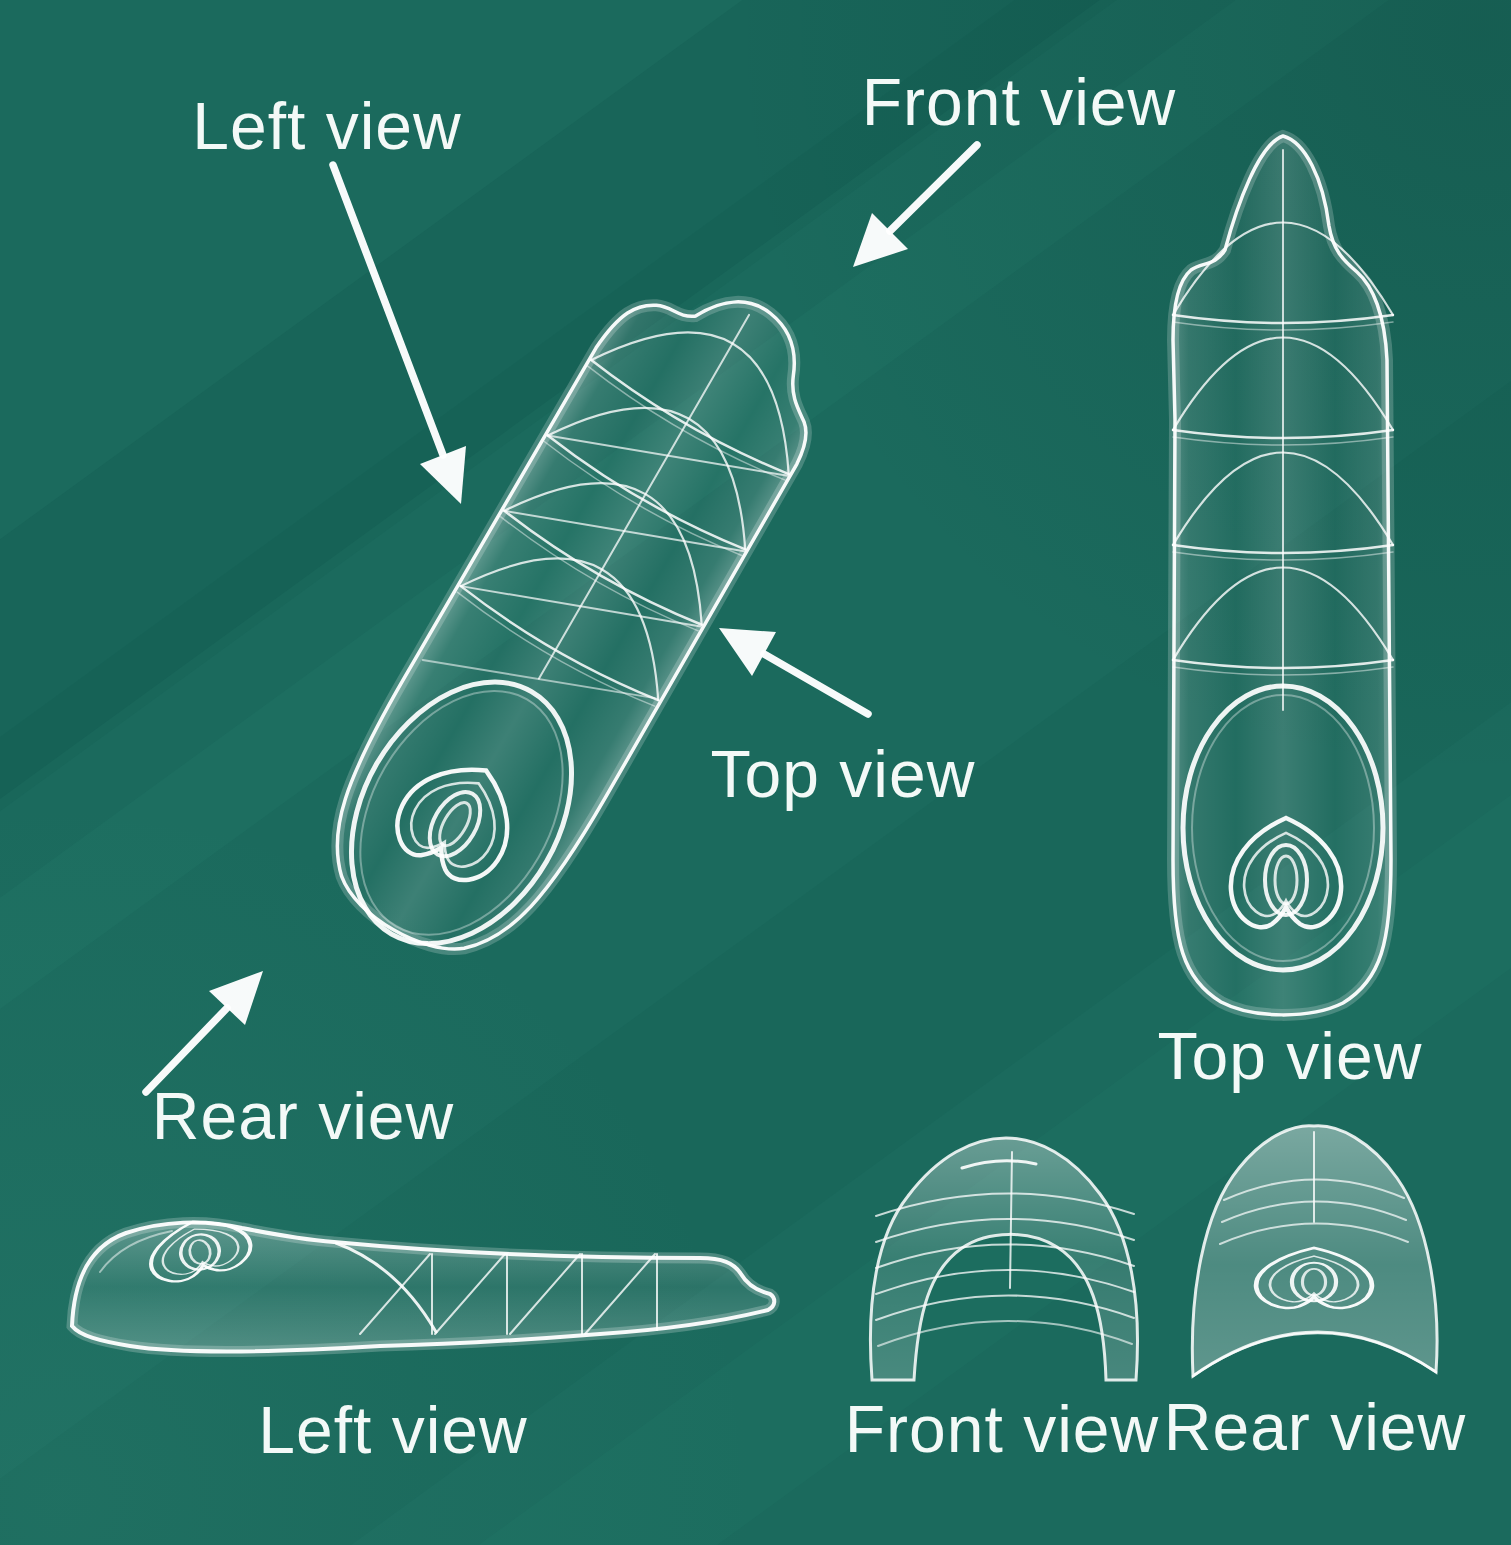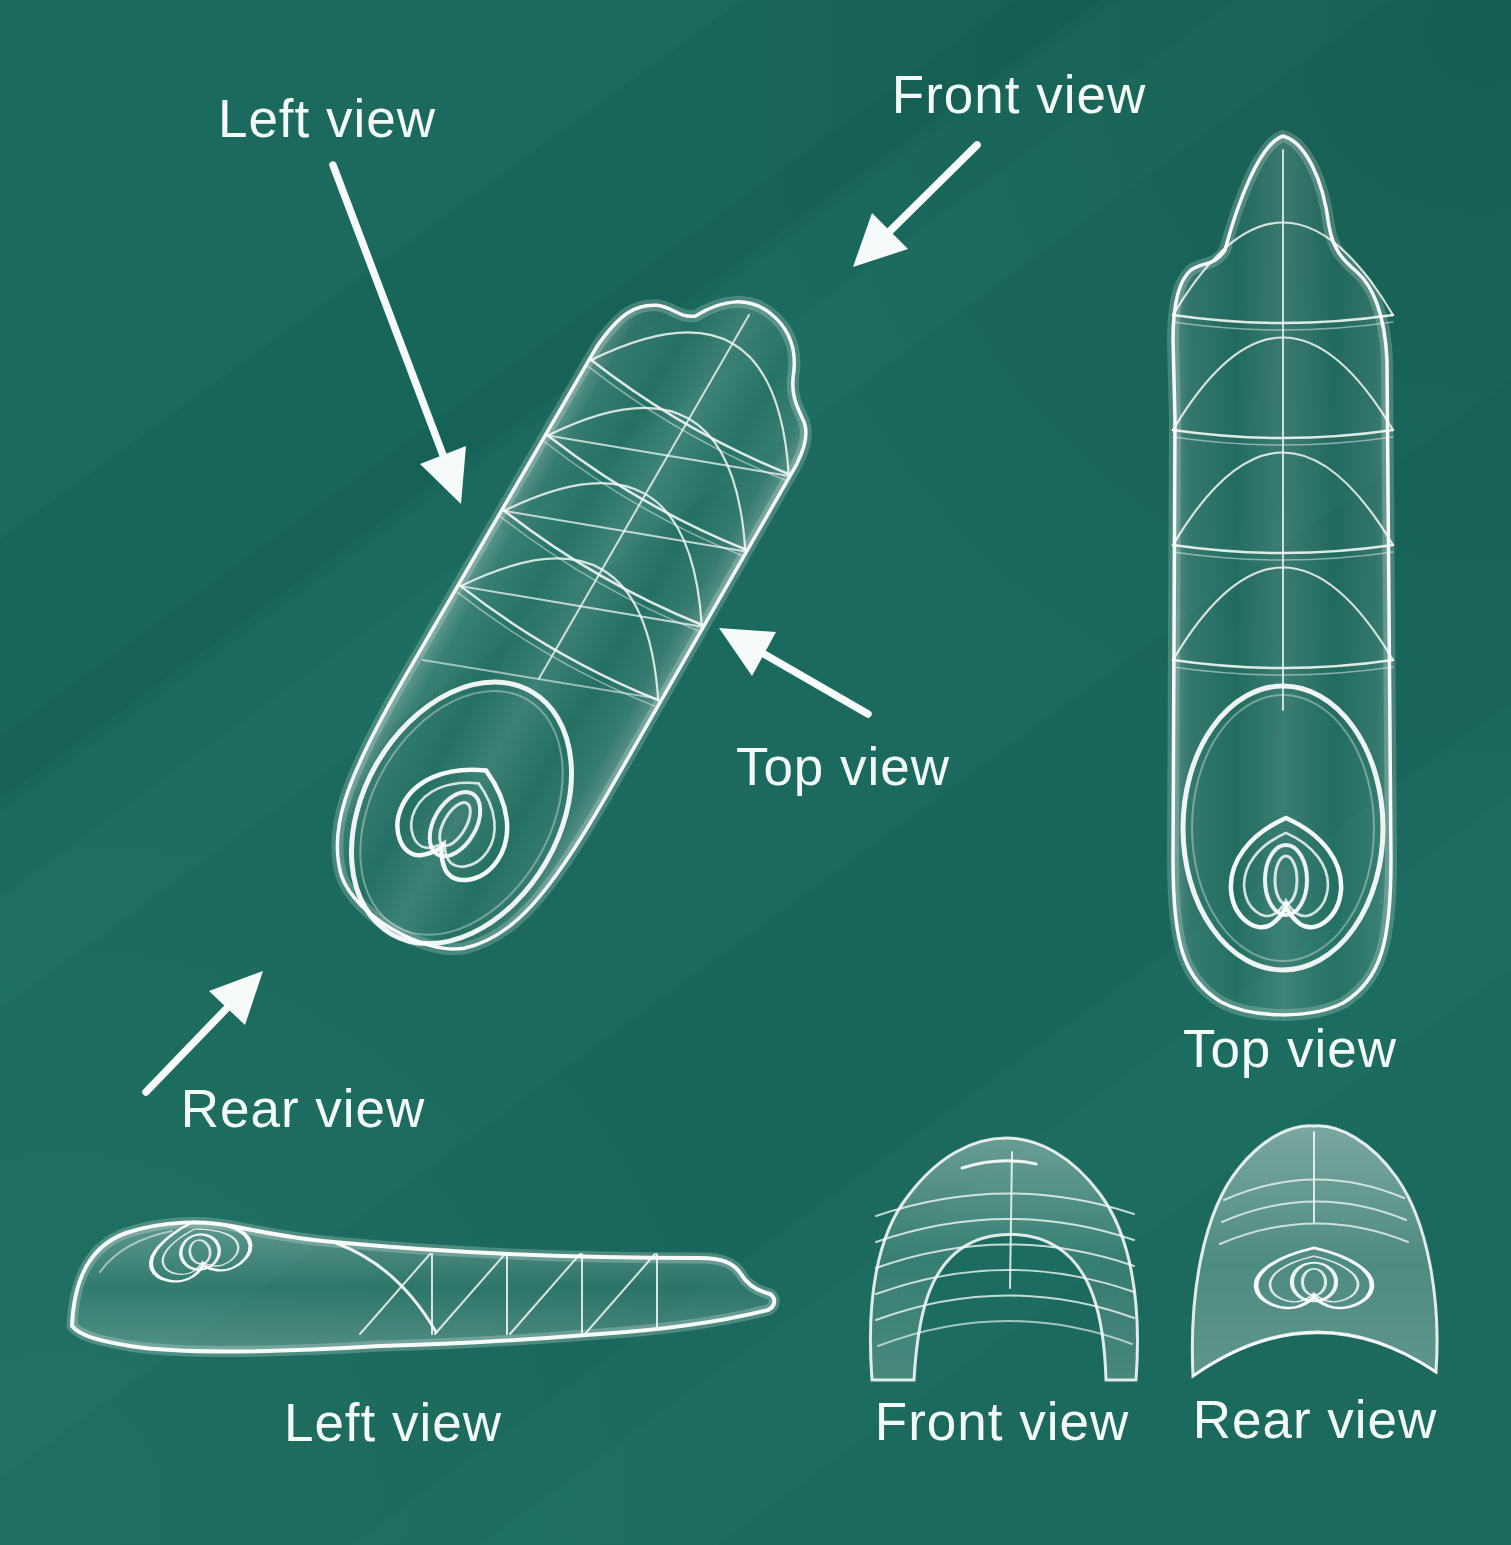--- a/index.html
+++ b/index.html
@@ -16,21 +16,21 @@
   .artwork {
     position: absolute; left: 0; top: 0;
     width: 1511px; height: 1545px;
   }
   .view-label {
     position: absolute;
     transform: translateX(-50%);
     color: #f3f9f7;
     font-family: "Liberation Sans", sans-serif;
     font-weight: 300;
-    font-size: 53px;
+    font-size: 66px;
     letter-spacing: 1px;
     white-space: nowrap;
     text-align: center;
   }
 </style>
 </head>
 <body>
 
 <div class="stage">
 

